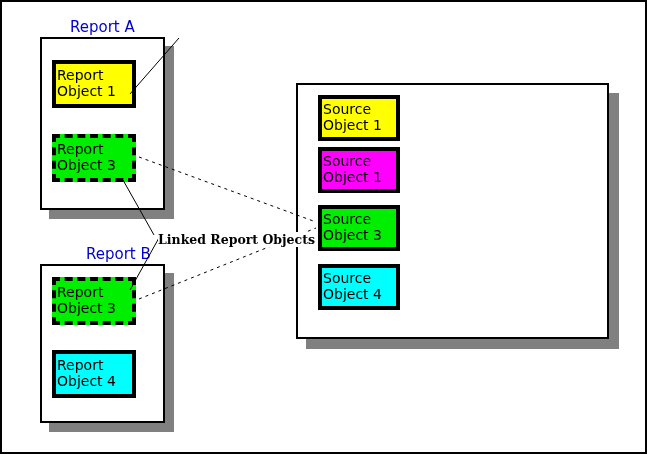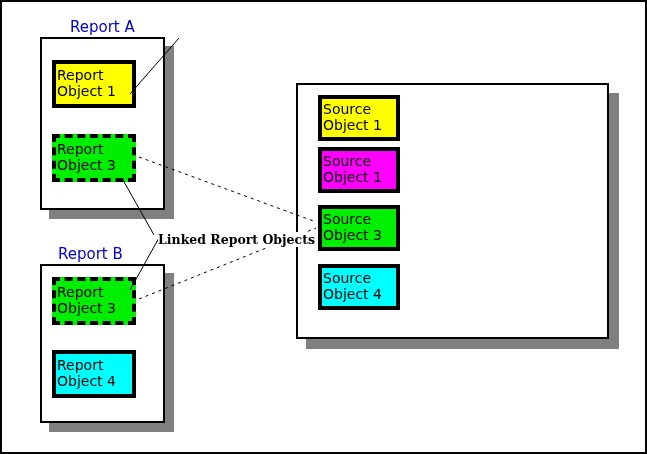--- a/index.html
+++ b/index.html
@@ -89,21 +89,21 @@
   <div class="obj solid" style="left:50px; top:58px; width:84px; height:48px; background:#ffff00;">
     <span class="ln">Report</span>
     <span class="ln">Object 1</span>
   </div>
 
   <div class="obj dashed" style="left:50px; top:132px; width:84px; height:48px; background:#00ee00;">
     <span class="ln">Report</span>
     <span class="ln">Object 3</span>
   </div>
 
-  <div class="panel-title" style="left:56px; top:243px;text-align:center;">Report B</div>
+  <div class="panel-title" style="left:84px; top:243px;text-align:center;">Report B</div>
 
   <div class="panel-shadow" style="left:47px; top:271px; width:125px; height:159px;"></div>
   <div class="panel" style="left:38px; top:262px; width:125px; height:159px;"></div>
 
   <div class="obj dashed" style="left:50px; top:275px; width:84px; height:48px; background:#00ee00;">
     <span class="ln">Report</span>
     <span class="ln">Object 3</span>
   </div>
 
   <div class="obj solid" style="left:50px; top:348px; width:84px; height:48px; background:#00ffff;">

